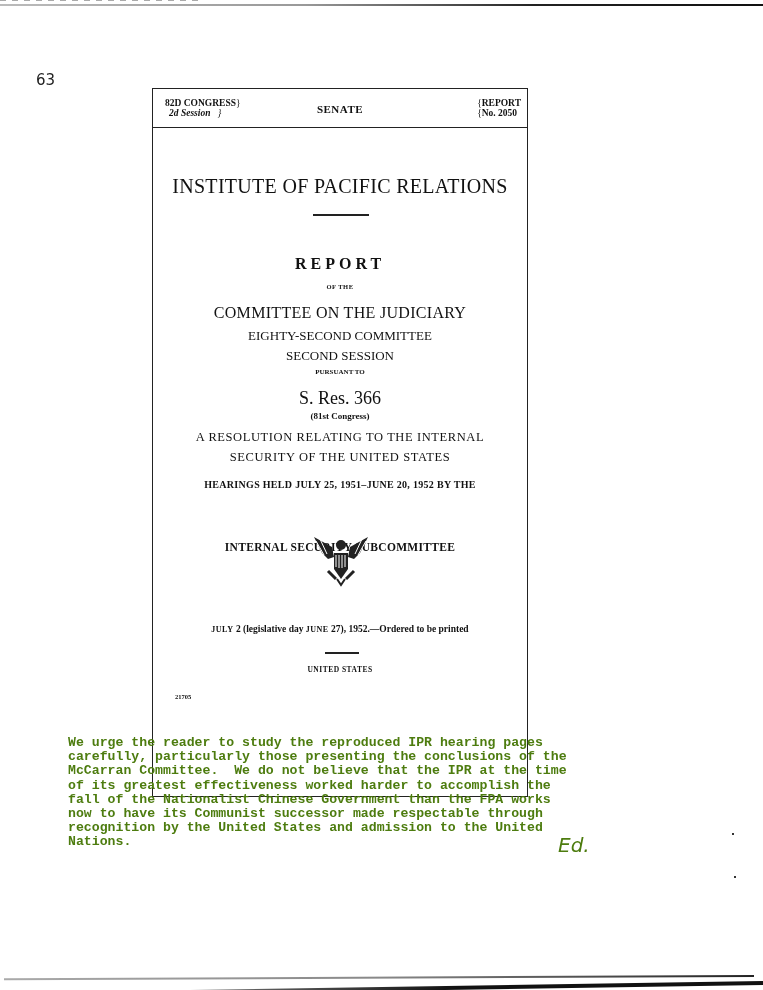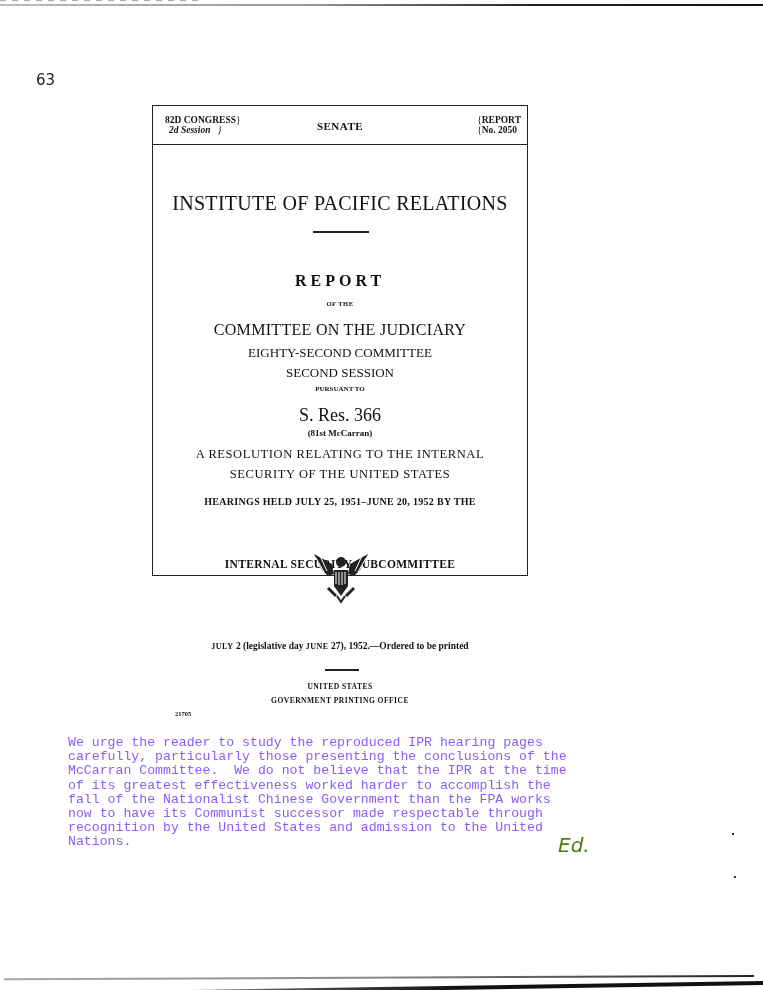--- a/index.html
+++ b/index.html
@@ -24,21 +24,21 @@
   .scan-bottom-2 {
     position:absolute; left:0; top:981px; width:763px; height:4px;
     background:linear-gradient(90deg,#ccc 0%,#777 25%,#111 60%,#111 100%);
     transform:rotate(-0.9deg); transform-origin:right center;
   }
   .page-number {
     position:absolute; left:36px; top:44px;
     font-family:"DejaVu Sans",sans-serif; font-size:15px; color:#222;margin-top:27px;
   }
   .frame {
-    position:absolute; left:152px; top:105px; width:376px; height:471px;
+    position:absolute; left:152px; top:88px; width:376px; height:709px;
     border:1.5px solid #222; box-sizing:border-box;
   }
   .frame-header {
     position:absolute; left:0; top:0; width:100%; height:39px;
     border-bottom:1.5px solid #222; box-sizing:border-box;
   }
   .hdr-left {
     position:absolute; left:12px; top:9px; font-size:9.5px; line-height:10px; font-weight:bold;
   }
   .hdr-left .l2 { font-style:italic; padding-left:4px; }
@@ -67,21 +67,21 @@
   .eagle { position:absolute; left:157px; top:444px; width:62px; height:56px; }
   .ordered { top:535px; font-size:9.5px; font-weight:bold; }
   .sc { font-size:8px; letter-spacing:0.5px; }
   .us { top:576px; font-size:7.5px; font-weight:bold; letter-spacing:0.5px; }
   .gpo { top:590px; font-size:7.5px; font-weight:bold; letter-spacing:0.5px; }
   .wash { top:604px; font-size:7.5px; font-weight:bold; letter-spacing:0.5px; }
   .printno { position:absolute; left:22px; top:604px; font-size:6.5px; font-weight:bold; }
   .note {
     position:absolute; left:68px; top:736px; width:560px;
     font-family:"Liberation Mono","DejaVu Sans Mono",monospace;
-    font-size:13.2px; line-height:14.2px; font-weight:normal; color:#8b5cf6;
+    font-size:13.2px; line-height:14.2px; font-weight:bold; color:#4d7c0f;
     white-space:pre;
   }
   .signature {
     position:absolute; left:558px; top:833px;
     font-family:"DejaVu Sans",sans-serif; font-size:20px; color:#4d7c0f; font-style:italic;
   }
   .speck { position:absolute; width:2px; height:2px; background:#333; }
 </style>
 </head>
 <body>
@@ -107,21 +107,21 @@
   <div class="c title">INSTITUTE OF PACIFIC RELATIONS</div>
   <div class="rule" style="left:160px;top:125px;width:56px;"></div>
 
   <div class="c report">REPORT</div>
   <div class="c ofthe">OF THE</div>
   <div class="c committee">COMMITTEE ON THE JUDICIARY</div>
   <div class="c eighty">EIGHTY-SECOND COMMITTEE</div>
   <div class="c second">SECOND SESSION</div>
   <div class="c pursuant">PURSUANT TO</div>
   <div class="c sres">S. Res. 366</div>
-  <div class="c congress81">(81st McCarran)</div>
+  <div class="c congress81">(81st Congress)</div>
   <div class="c resolution">
     <div>A RESOLUTION RELATING TO THE INTERNAL</div>
     <div>SECURITY OF THE UNITED STATES</div>
   </div>
   <div class="c hearings">HEARINGS HELD JULY 25, 1951–JUNE 20, 1952 BY THE</div>
   <div class="c subcommittee">INTERNAL SECURITY SUBCOMMITTEE</div>
 
   <div class="eagle">
     <svg width="62" height="56" viewBox="0 0 62 56">
       <path d="M4 4 L12 20 L18 26 L24 24 L22 14 Z" fill="#222"></path>
@@ -135,21 +135,20 @@
       <path d="M27 46 L31 52 L35 46" stroke="#222" stroke-width="2" fill="none"></path>
     </svg>
   </div>
 
   <div class="c ordered">
     <span class="sc">JULY</span><span> 2 (legislative day </span><span class="sc">JUNE</span><span> 27), 1952.—Ordered to be printed</span>
   </div>
   <div class="rule" style="left:172px;top:563px;width:34px;"></div>
 
   <div class="c us">UNITED STATES</div>
-  <div class="c gpo">GOVERNMENT PRINTING OFFICE</div>
   <div class="printno">21705</div>
 </div>
 
 <div class="note"><div>We urge the reader to study the reproduced IPR hearing pages</div><div>carefully, particularly those presenting the conclusions of the</div><div>McCarran Committee.  We do not believe that the IPR at the time</div><div>of its greatest effectiveness worked harder to accomplish the</div><div>fall of the Nationalist Chinese Government than the FPA works</div><div>now to have its Communist successor made respectable through</div><div>recognition by the United States and admission to the United</div><div>Nations.</div></div>
 
 <div class="signature">Ed.</div>
 
 <div class="speck" style="left:732px;top:833px;"></div>
 <div class="speck" style="left:734px;top:876px;"></div>
 

